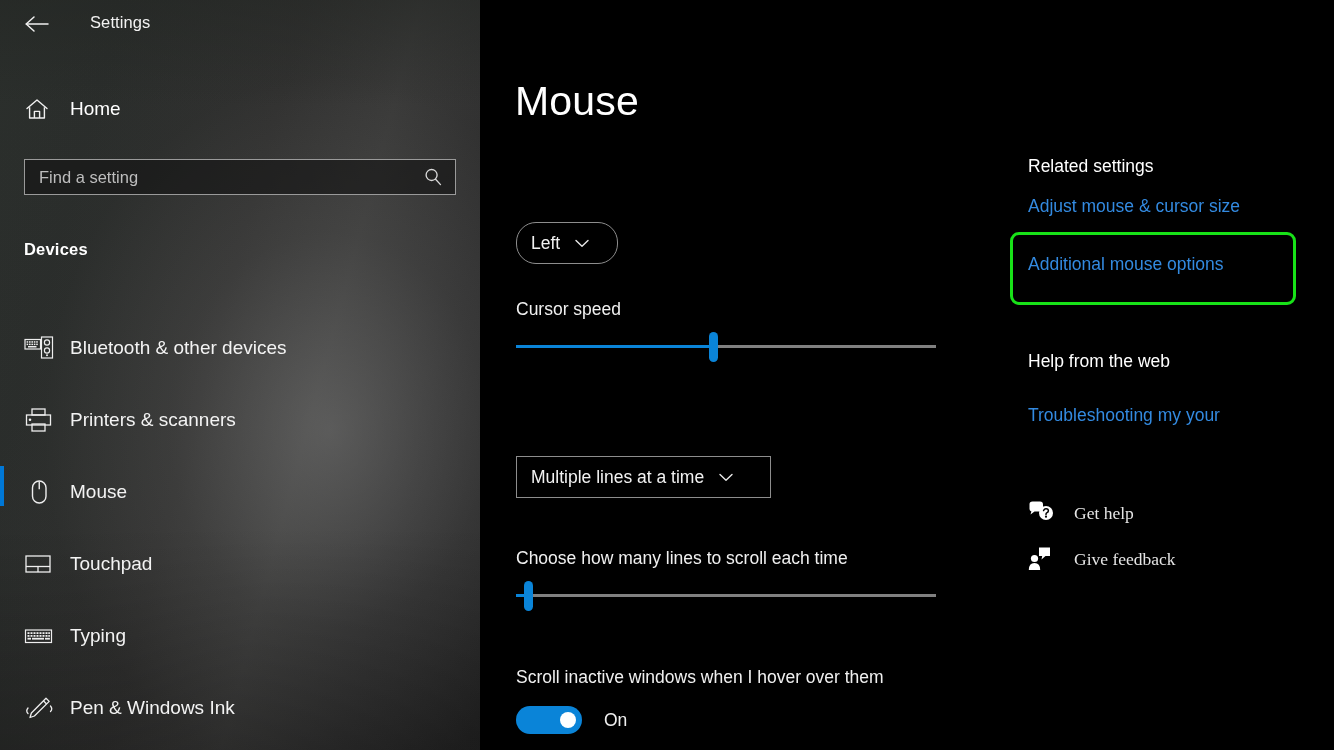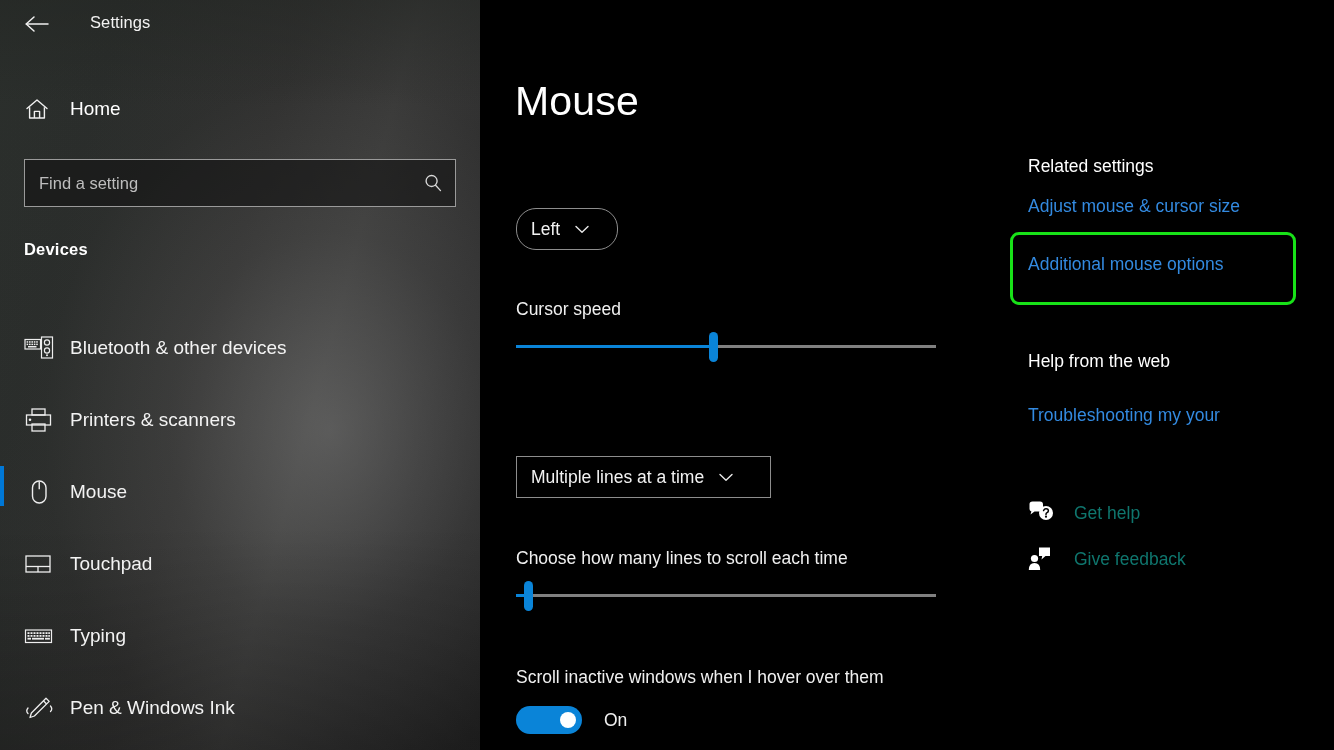--- a/index.html
+++ b/index.html
@@ -62,21 +62,21 @@
     display:flex; align-items:center;
   }
   #home-icon { position:absolute; left:24px; top:7px; width:26px; height:24px; }
   #home-label {
     position:absolute; left:70px; top:0; height:38px; line-height:38px;
     font-size:19px; font-weight:400; color:#ffffff;
   }
 
   
   #searchbox {
-    position:absolute; left:24px; top:159px; width:432px; height:48px;
+    position:absolute; left:24px; top:159px; width:432px; height:36px;
     background:rgba(20,20,20,0.62);
     border:1px solid #9a9a9a;
     display:flex; align-items:center;gap:32px;
   }
   #search-input {
     flex:1; background:transparent; border:0; outline:0;
     font-family:"Liberation Sans", sans-serif;
     font-size:16.5px; color:#e6e6e6; padding:0 14px;
   }
   #search-input::placeholder { color:#bdbdbd; opacity:1; }
@@ -156,21 +156,21 @@
     position:absolute; left:0; font-size:17.5px; color:#338ae0; white-space:nowrap; cursor:default;
   }
   #green-box {
     position:absolute; left:-18px; top:232px; width:286px; height:73px;
     border:3px solid #18e218; border-radius:9px; background:transparent;
   }
   .rail-foot {
     position:absolute; display:flex; align-items:center;
   }
   .rail-foot .ico { width:34px; display:flex; align-items:center; justify-content:flex-start; }
-  .rail-foot .txt { margin-left:12px; font-size:17.5px; color:#0f766e; white-space:nowrap; }
+  .rail-foot .txt { margin-left:12px; font-size:17.5px; color:#e5e5e5; white-space:nowrap;font-family:Liberation Serif, serif; }
 </style>
 </head>
 <body>
 
 <div id="app">
 
   <div id="sidebar">
     <div id="sidebar-shade"></div>
   </div>
 
@@ -351,21 +351,21 @@
       </span>
       <span class="nav-label">Pen &amp; Windows Ink</span>
     </div>
 
   </div>
 
   <div id="main">
 
     <div id="page-title">Mouse</div>
 
-    <div class="combo" style="left:36px; top:208px; width:102px;border-radius:20px;">
+    <div class="combo" style="left:36px; top:222px; width:102px;border-radius:20px;">
       <span class="val">Left</span>
       <span class="chev">
         <svg width="16" height="11" viewBox="0 0 16 11">
           <path d="M2 2.5 L8 8.2 L14 2.5" fill="none" stroke="#e8e8e8" stroke-width="1.4" stroke-linecap="round" stroke-linejoin="round"></path>
         </svg>
       </span>
     </div>
 
     <div class="sec-label" style="top:299px;">Cursor speed</div>
     <div class="slider" id="cursor-speed-slider" style="left:36px; top:334px; width:420px;">

